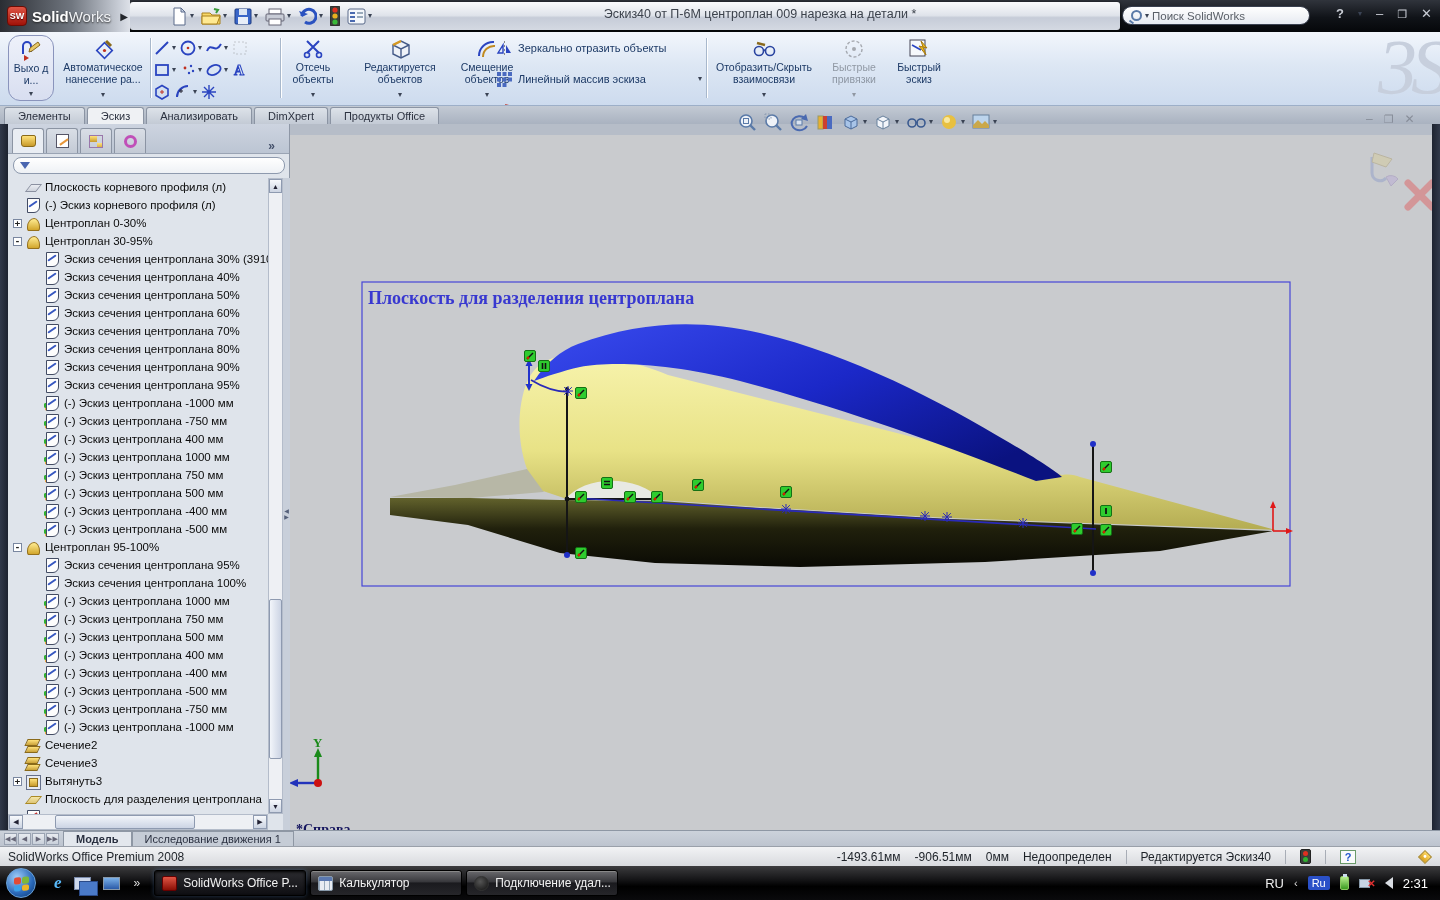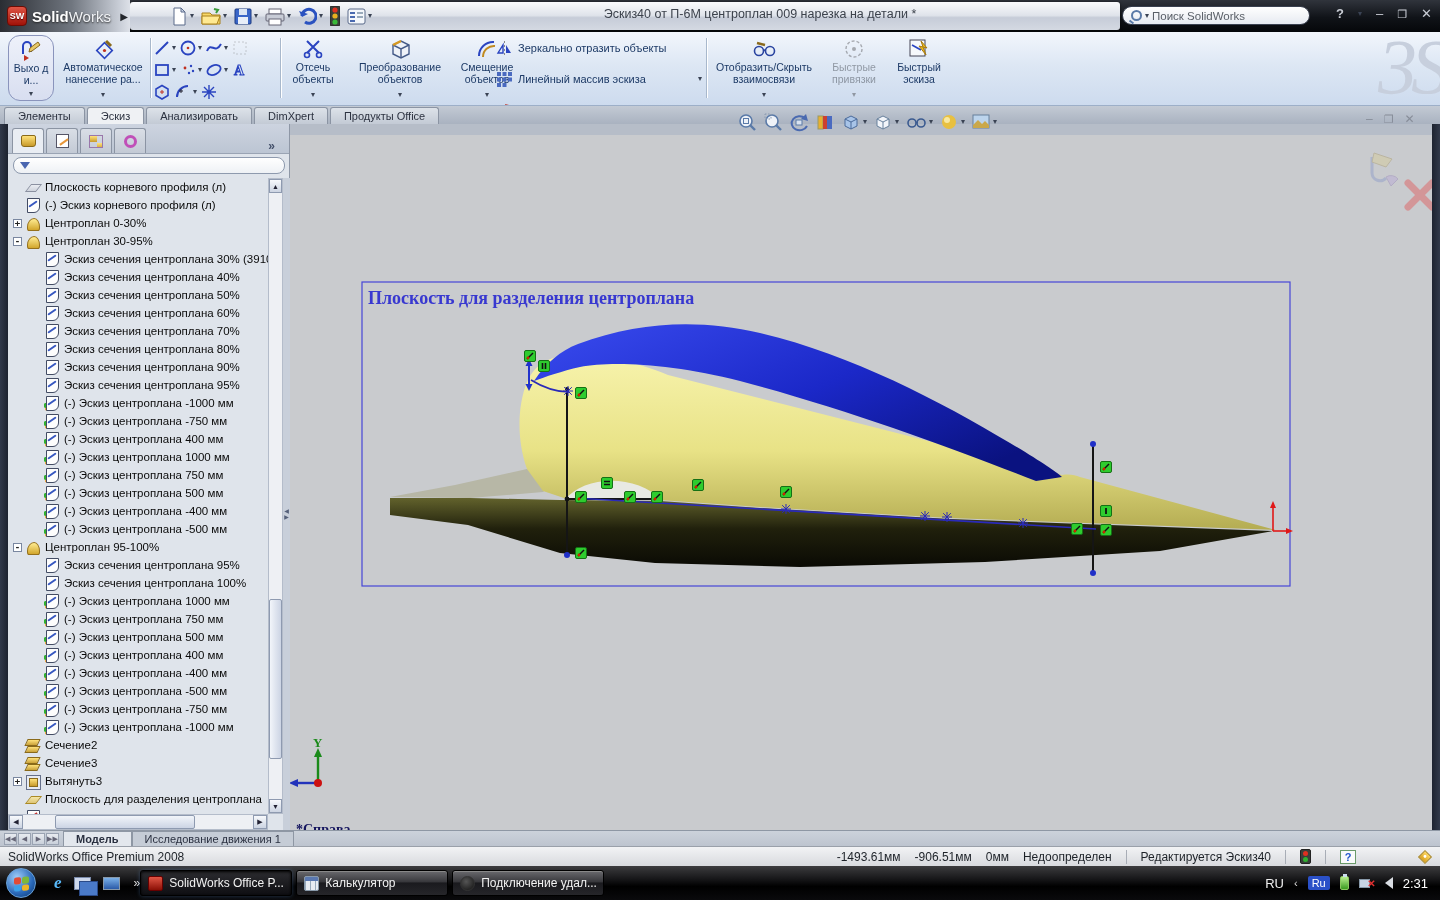--- a/index.html
+++ b/index.html
@@ -132,21 +132,21 @@
   .taskbar{position:absolute;left:0;top:866px;width:1440px;height:34px;background:linear-gradient(#3c3c3e,#151517 40%,#000 60%,#0a0a0c);display:flex;align-items:center;color:#eee;}
   .orb{width:30px;height:30px;border-radius:50%;margin-left:6px;background:radial-gradient(circle at 35% 30%,#9ecdf8,#2968b8 60%,#0b3468);border:1px solid #6aa2d8;position:relative;flex:none;}
   .orb .flag{position:absolute;left:7px;top:8px;width:15px;height:14px;display:grid;grid-template-columns:1fr 1fr;grid-template-rows:1fr 1fr;gap:1px;transform:skewY(-6deg);}
   .orb .flag i{border-radius:2px;}
   .ql{display:flex;align-items:center;gap:12px;margin-left:18px;}
   .ql-ie{font-family:"Liberation Serif",serif;font-style:italic;font-weight:bold;color:#58b8f8;font-size:17px;}
   .ql-sw{width:17px;height:13px;background:#cdd8ec;border:1px solid #7a8aaa;position:relative;}
   .ql-sw::after{content:"";position:absolute;left:4px;top:3px;width:17px;height:13px;background:#4a7ac8;border:1px solid #2a4a88;}
   .ql-desk{width:17px;height:13px;background:linear-gradient(#7ab0e8,#2a5aa8);border:1px solid #89a;}
   .tb-chev{color:#ddd;font-size:12px;margin-left:14px;}
-  .taskbtns{display:flex;gap:4px;margin-left:0;}
+  .taskbtns{display:flex;gap:4px;margin-left:14px;}
   .taskbtn{width:152px;height:26px;border-radius:3px;border:1px solid #000;background:linear-gradient(#6a6a6e,#38383c 45%,#1a1a1e 50%,#26262a);box-shadow:inset 0 1px 0 #888;display:flex;align-items:center;gap:6px;padding:0 7px;font-size:12px;color:#f2f2f2;white-space:nowrap;overflow:hidden;}
   .taskbtn[data-active="true"]{background:linear-gradient(#2c2c30,#0e0e12);box-shadow:inset 0 1px 3px #000,0 0 4px #68a0e055;}
   .tbi{width:15px;height:15px;flex:none;border-radius:2px;}
   .tbi[data-icon="solidworks"]{background:linear-gradient(#e05545,#8a0f05);border:1px solid #600;color:#fff;font-size:7px;font-weight:bold;display:flex;align-items:center;justify-content:center;}
   .tbi[data-icon="calculator"]{background:#e8ecf2;border:1px solid #89a;background-image:linear-gradient(#5a78b0 0 4px,transparent 4px),repeating-linear-gradient(90deg,#9ab 0 1px,transparent 1px 5px);}
   .tbi[data-icon="remote"]{background:radial-gradient(circle at 40% 35%,#555,#111);border:1px solid #333;border-radius:50%;}
   .tray{margin-left:auto;display:flex;align-items:center;gap:10px;margin-right:12px;font-size:13px;}
   .lang-badge{background:#2a50c8;color:#fff;font-size:11px;padding:1px 4px;border-radius:2px;}
   .tray-collapse{font-size:11px;color:#ddd;}
   .batt{width:9px;height:14px;background:linear-gradient(#baf090,#3a9a20);border:1px solid #8ac860;border-radius:2px;position:relative;}
@@ -358,21 +358,21 @@
       <span class="caret">▾</span>
     </div>
     <div class="cb-btn" style="left:346px;width:108px;">
       <div class="cbicon">
         <svg width="24" height="24">
             <path d="M5,8 L13,4 21,8 21,17 13,21 5,17 z" fill="#eef2f8" stroke="#445a88" stroke-width="1.4"></path>
             <path d="M5,8 L13,12 21,8 M13,12 v9" fill="none" stroke="#445a88" stroke-width="1.4"></path>
             <path d="M5,8 L13,4" stroke="#d89a20" stroke-width="2.4"></path>
           </svg>
       </div>
-      <span>Преобразование объектов</span>
+      <span>Редактируется объектов</span>
       <span class="caret">▾</span>
     </div>
     <div class="cb-btn" style="left:456px;width:62px;">
       <div class="cbicon">
         <svg width="24" height="24">
             <path d="M4,19 A14,14 0 0 1 19,5" fill="none" stroke="#2a44c0" stroke-width="2"></path>
             <path d="M8,20 A11,11 0 0 1 20,9" fill="none" stroke="#c08a20" stroke-width="2"></path>
           </svg>
       </div>
       <span>Смещение объектов</span>
@@ -439,21 +439,21 @@
       <span class="caret">▾</span>
     </div>
     <div class="cb-btn" style="left:890px;width:58px;">
       <div class="cbicon">
         <svg width="24" height="24">
             <rect x="3" y="3" width="15" height="16" fill="#f6f8fb" stroke="#445"></rect>
             <path d="M5,8 l9,5" stroke="#2a44c0" stroke-width="1.6"></path>
             <path d="M14,4 l6,7 -4,-1 3,8 -7,-9 4,1 z" fill="#f0c020" stroke="#a87a10"></path>
           </svg>
       </div>
-      <span>Быстрый эскиза</span>
+      <span>Быстрый эскиз</span>
     </div>
     <div class="ds-mark">3S</div>
   </div>
 
   <div class="tabrow">
 
       <span class="rtab">Элементы</span>
 
       <span class="rtab" data-active="true">Эскиз</span>
 

